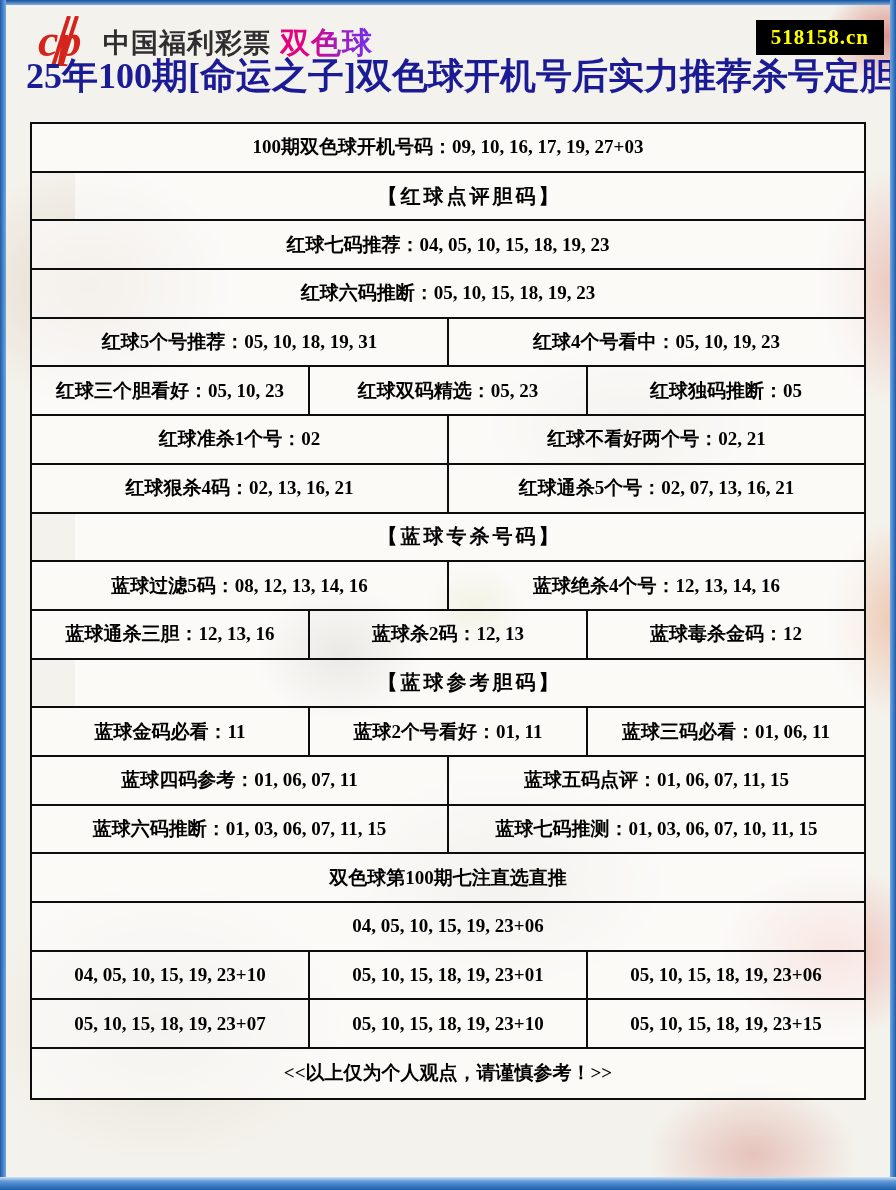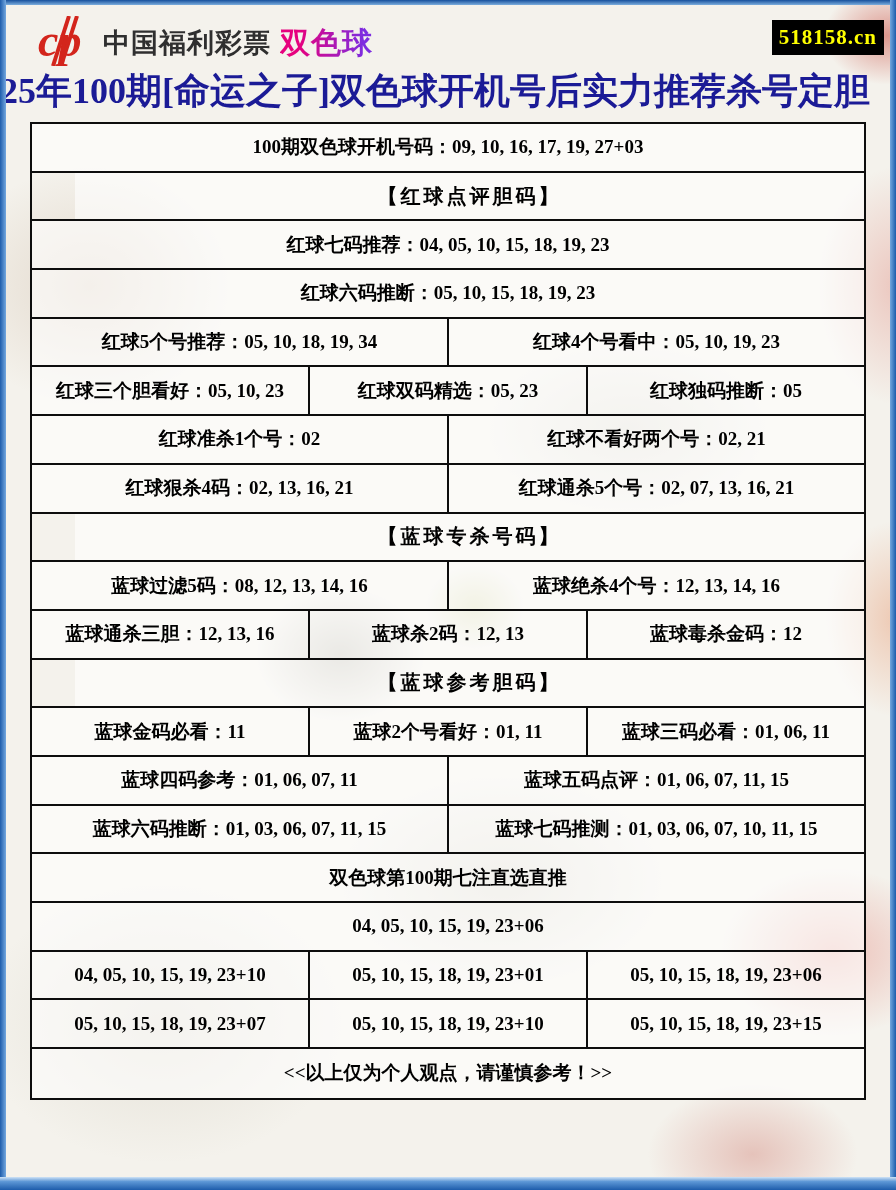--- a/index.html
+++ b/index.html
@@ -33,23 +33,23 @@
   .frame-bottom { position:absolute; bottom:0; left:0; right:0; height:13px;
                   background:linear-gradient(180deg,#cfe3f6 0%,#5d97d6 35%,#1d5cab 100%); z-index:6; }
 
   
   .logo { position:absolute; left:38px; top:16px; display:flex; align-items:center; gap:9px; }
   .logo-cn    { font-family:"Liberation Sans",sans-serif; font-weight:bold; font-size:27px; color:#2f2f2f; letter-spacing:1px; }
   .logo-brand { font-family:"Liberation Sans",sans-serif; font-weight:bold; font-size:30px; letter-spacing:1px;
                 background:linear-gradient(90deg,#e6017e 20%,#7d2ce0 90%);
                 -webkit-background-clip:text; background-clip:text; color:transparent; }
   .badge { position:absolute; right:12px; top:20px; background:#000; color:#ffff00;
-           font-weight:bold; font-size:21px; padding:5px 7px; letter-spacing:1px; }
+           font-weight:bold; font-size:21px; padding:5px 15px; letter-spacing:1px; }
 
-  .title { position:absolute; top:67px; left:0; width:100%; text-align:left;
+  .title { position:absolute; top:52px; left:0; width:100%; text-align:right;
            font-weight:bold; font-size:36px; color:#1b1b96; }
 
   
   .ptable { position:absolute; left:30px; top:122px; width:836px;
             border:2px solid #0d0d0d; }
   .trow   { display:flex; height:48.7px; border-bottom:2px solid #0d0d0d;justify-content:flex-end; }
   .trow:last-child { border-bottom:none; }
   .tcell  { flex:1; display:flex; align-items:center; justify-content:center;
             border-right:2px solid #0d0d0d; background:rgba(255,255,255,0.60);
             font-weight:bold; font-size:19px; color:#000; white-space:nowrap; overflow:hidden; }
@@ -94,21 +94,21 @@
 
     <div class="trow">
       <div class="tcell">红球七码推荐：04, 05, 10, 15, 18, 19, 23</div>
     </div>
 
     <div class="trow">
       <div class="tcell">红球六码推断：05, 10, 15, 18, 19, 23</div>
     </div>
 
     <div class="trow">
-      <div class="tcell">红球5个号推荐：05, 10, 18, 19, 34</div>
+      <div class="tcell">红球5个号推荐：05, 10, 18, 19, 31</div>
       <div class="tcell">红球4个号看中：05, 10, 19, 23</div>
     </div>
 
     <div class="trow">
       <div class="tcell">红球三个胆看好：05, 10, 23</div>
       <div class="tcell">红球双码精选：05, 23</div>
       <div class="tcell">红球独码推断：05</div>
     </div>
 
 

